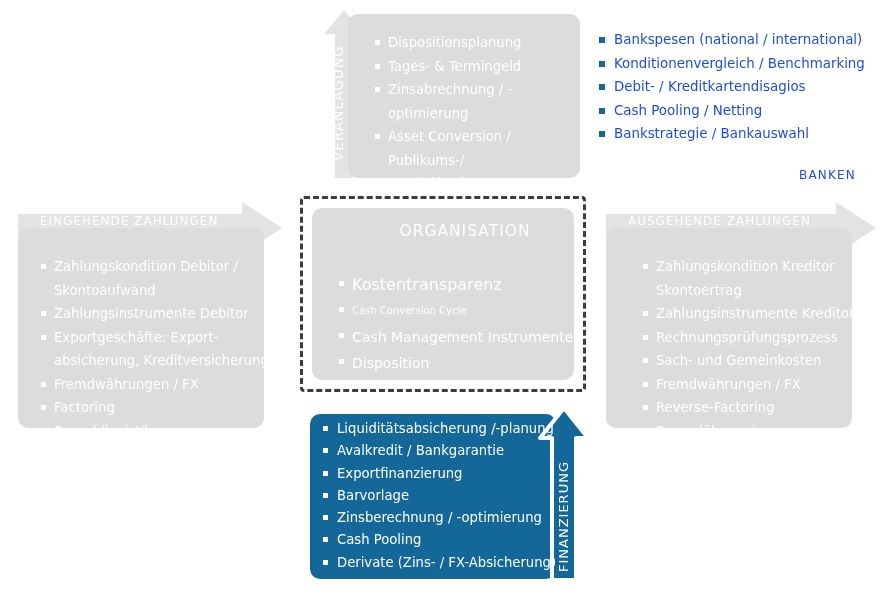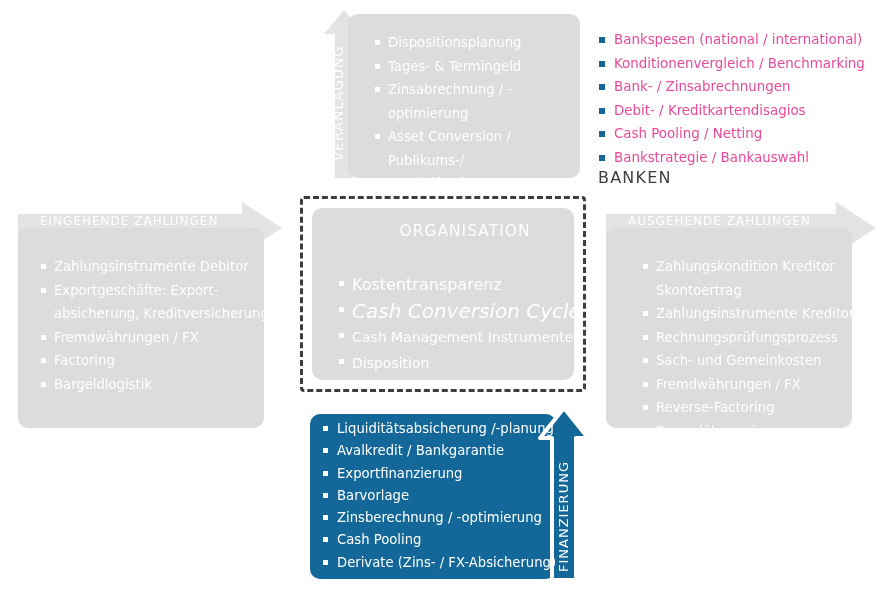--- a/index.html
+++ b/index.html
@@ -58,39 +58,39 @@
 
   
   ul.banks{
     position:absolute;
     left:598px;top:28px;
     margin:0;padding:0;list-style:none;
   }
   ul.banks li{
     position:relative;
     padding-left:16px;
-    color:#ec4899;
+    color:#1d4ed8;
     font-size:13.4px;
     line-height:23.6px;
     white-space:nowrap;
   }
   ul.banks li:before{
     content:"";
     position:absolute;
     left:1px;top:9px;
     width:6px;height:6px;
     background:#136899;
   }
   .banken-label{
     position:absolute;
     left:598px;top:168px;
     width:258px;
-    text-align:left;
-    color:#404040;
-    font-size:16px;
+    text-align:right;
+    color:#1d4ed8;
+    font-size:12px;
     letter-spacing:1.2px;
   }
 
   
   .dashed-frame{
     position:absolute;
     left:300px;top:196px;
     width:286px;height:196px;
     border:3px dashed #3d3d3d;
     border-radius:4px;
@@ -142,47 +142,48 @@
     <li>Zinsabrechnung / -optimierung</li>
     <li>Asset Conversion / Publikums-/
 Spezialfonds</li>
     <li>Benchmarking: Wertpapier-
 spesen / Gebührenstruktur</li>
   </ul>
 
   <ul class="banks">
     <li>Bankspesen (national / international)</li>
     <li>Konditionenvergleich / Benchmarking</li>
-    <li>Bank- / Zinsabrechnungen</li>
     <li>Debit- / Kreditkartendisagios</li>
     <li>Cash Pooling / Netting</li>
     <li>Bankstrategie / Bankauswahl</li>
   </ul>
   <div class="banken-label">BANKEN</div>
 
   <svg class="arrow-svg" style="left:18px;top:200px;" width="266" height="56" viewBox="0 0 266 56">
     <path d="M0 14 L224 14 L224 2 L264 28 L224 54 L224 42 L0 42 Z" fill="#e3e3e3"></path>
   </svg>
   <div class="panel" style="left:18px;top:228px;width:246px;height:200px;"></div>
   <div class="htitle" style="left:40px;top:214px;">EINGEHENDE ZAHLUNGEN</div>
   <ul class="list" style="left:30px;top:245px;width:230px;">
+    <li>Zahlungskondition Debitor /
+Skontoaufwand</li>
     <li>Zahlungsinstrumente Debitor</li>
     <li>Exportgeschäfte: Export-
 absicherung, Kreditversicherung</li>
     <li>Fremdwährungen / FX</li>
     <li>Factoring</li>
     <li>Bargeldlogistik</li>
   </ul>
 
   <div class="dashed-frame"></div>
   <div class="panel" style="left:312px;top:208px;width:262px;height:172px;"></div>
   <div class="htitle" style="left:312px;top:222px;width:306px;text-align:center;font-size:15.5px;">ORGANISATION</div>
   <ul class="list" style="left:328px;top:262px;width:250px;">
     <li style="font-size:16px;line-height:26px;">Kostentransparenz</li>
-    <li style="font-size:20px;line-height:26px;font-style:italic;">Cash Conversion Cycle</li>
+    <li style="font-size:10px;line-height:26px;">Cash Conversion Cycle</li>
     <li style="font-size:14px;line-height:26px;">Cash Management Instrumente</li>
     <li style="font-size:14px;line-height:26px;">Disposition</li>
   </ul>
 
   <svg class="arrow-svg" style="left:606px;top:200px;" width="272" height="56" viewBox="0 0 272 56">
     <path d="M0 14 L230 14 L230 2 L270 28 L230 54 L230 42 L0 42 Z" fill="#e3e3e3"></path>
   </svg>
   <div class="panel" style="left:606px;top:228px;width:246px;height:200px;"></div>
   <div class="htitle" style="left:628px;top:214px;">AUSGEHENDE ZAHLUNGEN</div>
   <ul class="list" style="left:632px;top:245px;width:224px;">

